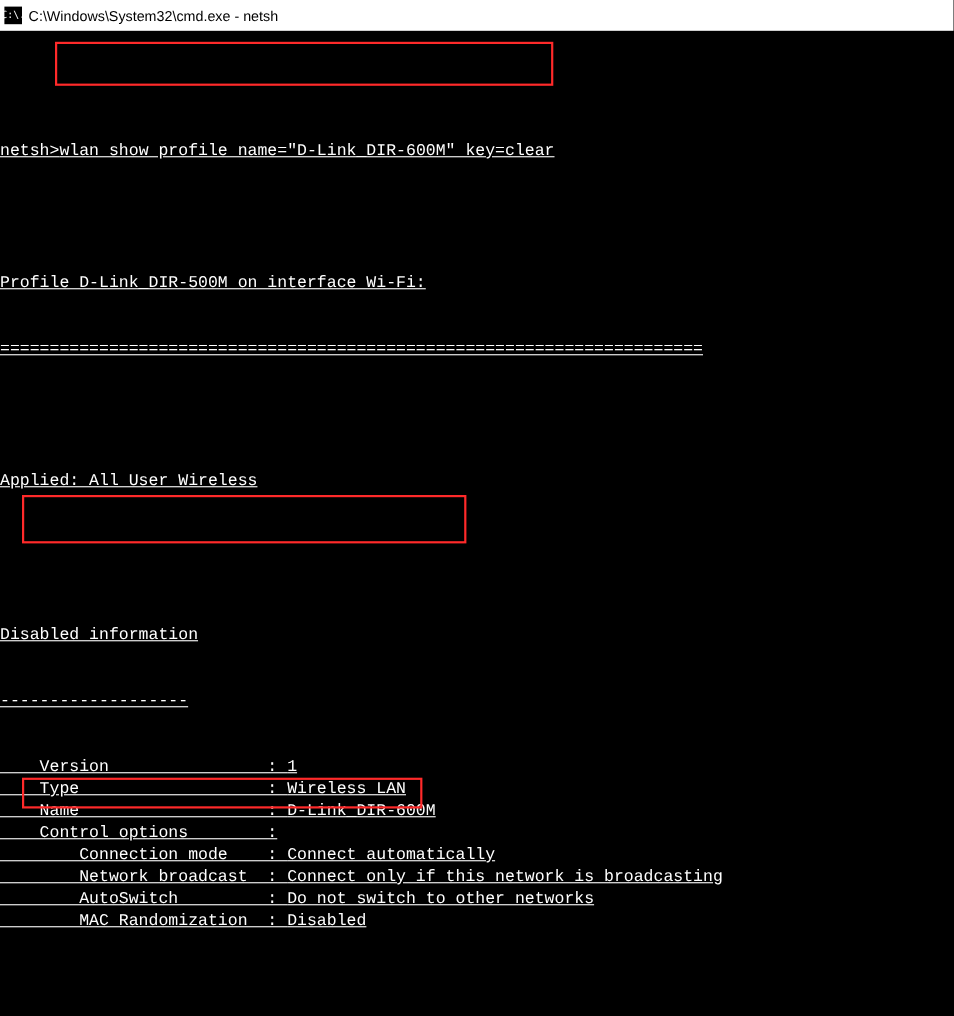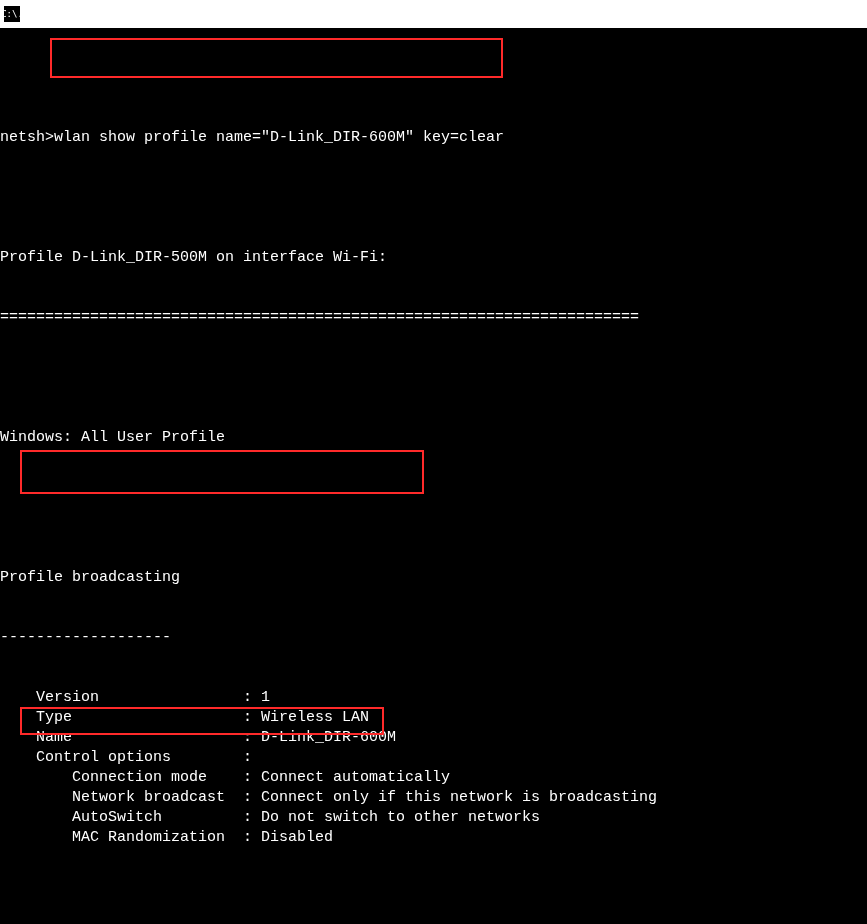--- a/index.html
+++ b/index.html
@@ -33,53 +33,54 @@
     justify-content:center;
     color:#fff;
     font-size:9px;
     font-family: Consolas, monospace;
   }
   .term {
     padding: 0;
     white-space: pre;
     line-height: 20px;
   }
-  .line { white-space: pre; }
+  .line { white-space: pre; text-decoration: underline; }
   .blank { height: 20px; }
   .highlight-box {
     position: absolute;
     border: 2px solid #ff2a2a;
     pointer-events: none;
   }
   .page {
     position: relative;
   }
 </style>
 </head>
 <body>
 
 <div class="page">
 
   <div class="titlebar">
     <div class="titlebar-icon">
         <span>C:\.</span>
       </div>
+    <span>C:\Windows\System32\cmd.exe - netsh</span>
   </div>
 
   <div class="term">
     <div class="blank"></div>
     <div class="line"><span>netsh&gt;</span><span>wlan show profile name="D-Link_DIR-600M" key=clear</span></div>
     <div class="blank"></div>
     <div class="line">Profile D-Link_DIR-500M on interface Wi-Fi:</div>
     <div class="line">=======================================================================</div>
     <div class="blank"></div>
-    <div class="line">Windows: All User Profile</div>
+    <div class="line">Applied: All User Wireless</div>
     <div class="blank"></div>
 
-    <div class="line">Profile broadcasting</div>
+    <div class="line">Disabled information</div>
     <div class="line">-------------------</div>
     <div><div class="line"><span>    Version                : </span><span>1</span></div><div class="line"><span>    Type                   : </span><span>Wireless LAN</span></div><div class="line"><span>    Name                   : </span><span>D-Link_DIR-600M</span></div><div class="line"><span>    Control options        :</span><span></span></div><div class="line"><span>        Connection mode    : </span><span>Connect automatically</span></div><div class="line"><span>        Network broadcast  : </span><span>Connect only if this network is broadcasting</span></div><div class="line"><span>        AutoSwitch         : </span><span>Do not switch to other networks</span></div><div class="line"><span>        MAC Randomization  : </span><span>Disabled</span></div></div>
     <div class="blank"></div>
 
     
     
     
     
 
     

